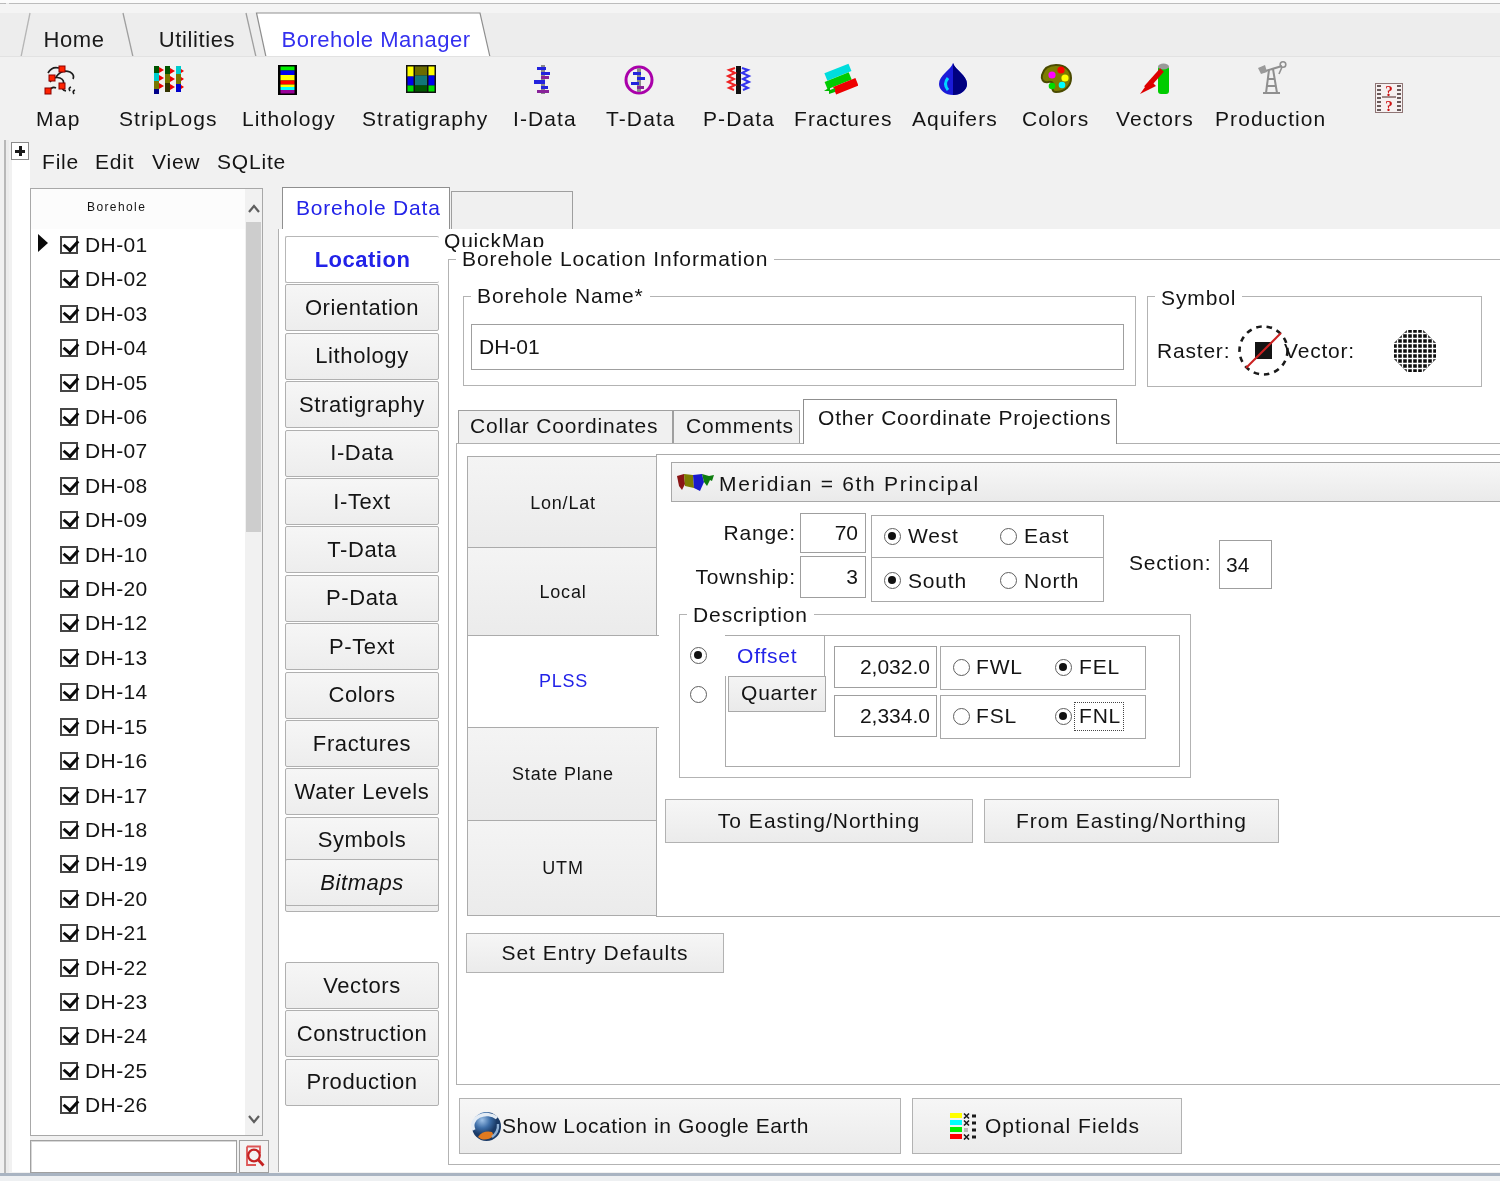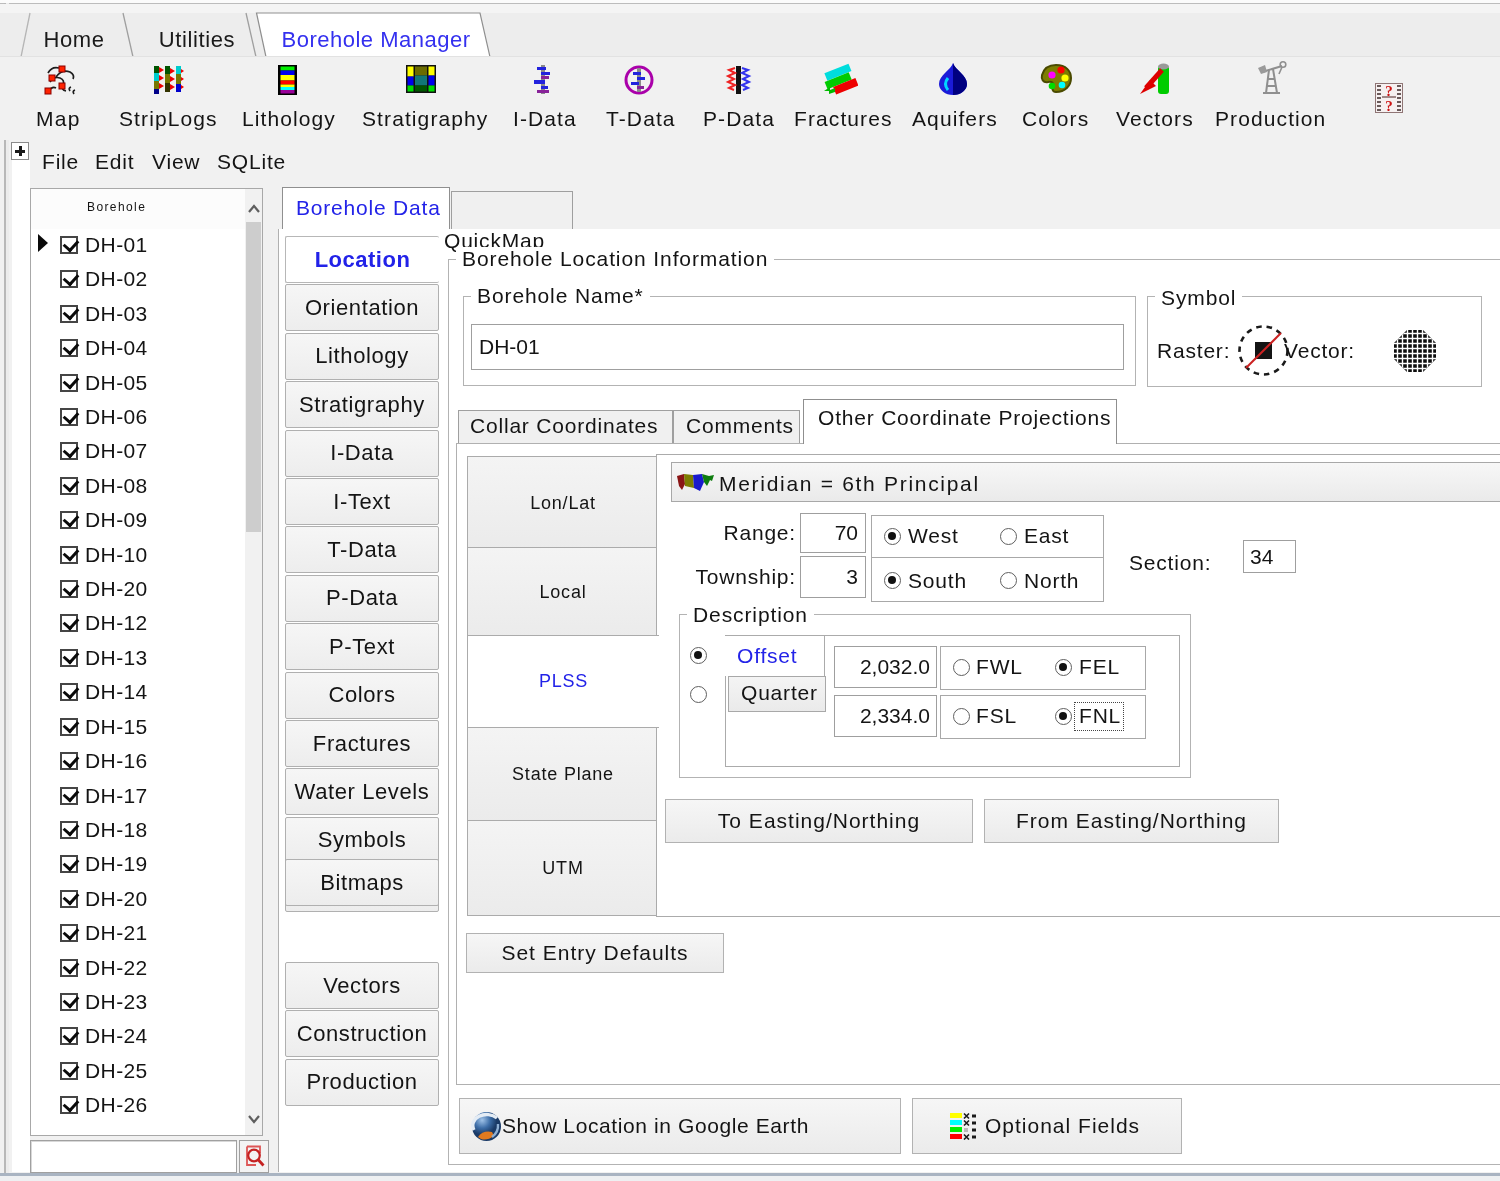--- a/index.html
+++ b/index.html
@@ -376,21 +376,21 @@
 <div class="stab" style="top:429.6px;">I-Data</div>
 <div class="stab" style="top:478px;">I-Text</div>
 <div class="stab" style="top:526.4px;">T-Data</div>
 <div class="stab" style="top:574.8px;">P-Data</div>
 <div class="stab" style="top:623.2px;">P-Text</div>
 <div class="stab" style="top:671.6px;">Colors</div>
 <div class="stab" style="top:720px;">Fractures</div>
 <div class="stab" style="top:768.4px;">Water Levels</div>
 <div class="stab" style="top:816.8px;">Symbols</div>
 <div class="stab" style="top:865.2px;">Patterns</div>
-<div class="stab" style="top:859px;">Bitmaps</div>
+<div class="stab" style="top:859px;font-style:italic;">Bitmaps</div>
 <div class="stab" style="top:962px;">Vectors</div>
 <div class="stab" style="top:1010.4px;">Construction</div>
 <div class="stab" style="top:1058.8px;">Production</div>
 <div class="stab" style="top:236px;background:#fff;border-right:none;border-color:#b7b7b7;width:153px;color:#2222e8;font-weight:bold;letter-spacing:0.5px;">Location</div>
 
 <div class="abs" style="left:448px;top:259px;width:1062px;height:904px;border:1px solid #b3b3b3;"></div>
 <div class="glabel" style="left:456px;top:247px;">Borehole Location Information</div>
 
 <div class="abs" style="left:463px;top:296px;width:671px;height:88px;border:1px solid #b3b3b3;"></div>
 <div class="glabel" style="left:471px;top:284px;">Borehole Name*</div>
@@ -468,21 +468,21 @@
 <div class="abs" style="left:871px;top:557px;width:233px;height:45px;border:1px solid #a8a8a8;box-sizing:border-box;"></div>
 <span class="rd on" style="left:884px;top:528px;"></span>
 <div class="txt" style="left:908px;top:524px;">West</div>
 <span class="rd" style="left:1000px;top:528px;"></span>
 <div class="txt" style="left:1024px;top:524px;">East</div>
 <span class="rd on" style="left:884px;top:572px;"></span>
 <div class="txt" style="left:908px;top:569px;">South</div>
 <span class="rd" style="left:1000px;top:572px;"></span>
 <div class="txt" style="left:1024px;top:569px;">North</div>
 <div class="txt" style="left:1129px;top:551px;">Section:</div>
-<div class="inp" style="left:1219px;top:540px;width:53px;height:33px;padding-left:6px;box-sizing:border-box;margin-left:24px;">34</div>
+<div class="inp" style="left:1219px;top:540px;width:53px;height:49px;padding-left:6px;box-sizing:border-box;">34</div>
 
 <div class="abs" style="left:679px;top:614px;width:510px;height:162px;border:1px solid #b3b3b3;"></div>
 <div class="glabel" style="left:687px;top:603px;">Description</div>
 <span class="rd on" style="left:690px;top:647px;"></span>
 <span class="rd" style="left:690px;top:686px;"></span>
 
 <div class="abs" style="left:725px;top:635px;width:455px;height:132px;border:1px solid #ababab;box-sizing:border-box;"></div>
 <div class="abs" style="left:725px;top:636px;width:99px;height:40px;background:#fff;border-right:1px solid #ababab;"></div>
 <div class="txt blue" style="left:737px;top:644px;">Offset</div>
 <div class="abs" style="left:728px;top:676px;width:98px;height:36px;background:linear-gradient(#f4f4f4,#eaeaea);border:1px solid #a8a8a8;box-sizing:border-box;"></div>

